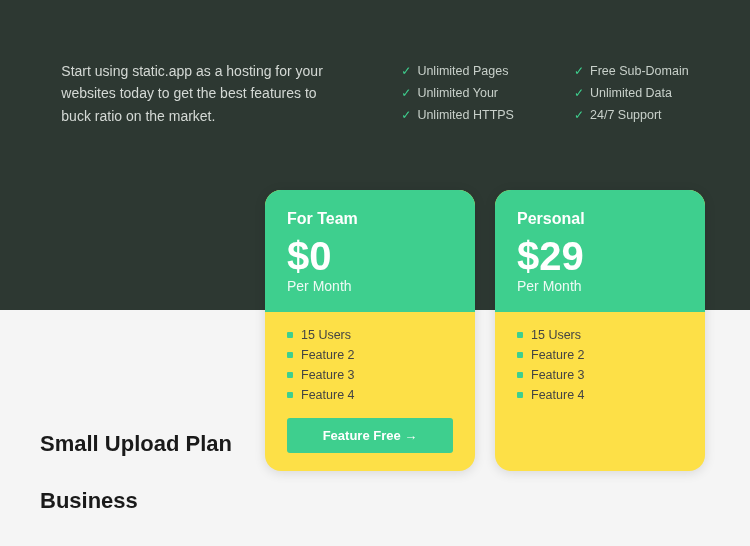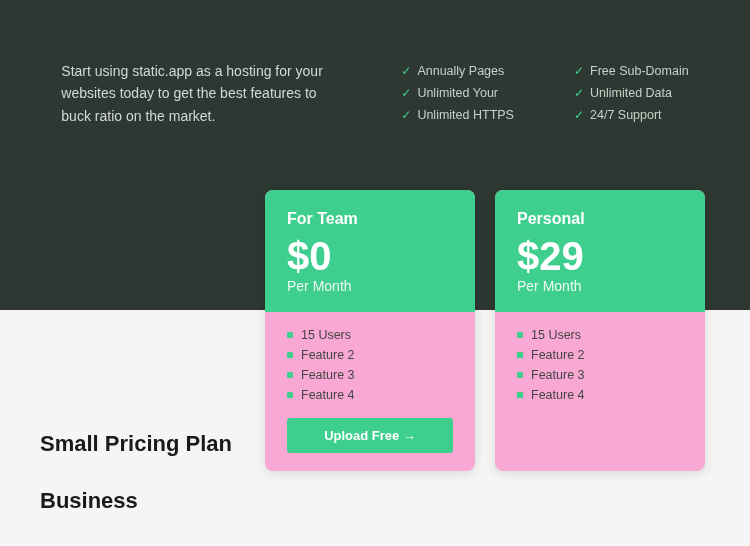--- a/index.html
+++ b/index.html
@@ -68,22 +68,22 @@
     .cards-container {
       position: absolute;
       top: 190px;
       left: 265px;
       display: flex;
       gap: 20px;
       z-index: 10;
     }
 
     .card {
-      background: #f9a8d4;
-      border-radius: 8px;
+      background: #fde047;
+      border-radius: 16px;
       width: 210px;
       box-shadow: 0 2px 12px rgba(0,0,0,0.12);
       overflow: hidden;
     }
 
     .card-header {
       background: #3ecf8e;
       padding: 20px 22px 18px 22px;
       color: #fff;
     }
@@ -162,21 +162,21 @@
 <body>
 
 <div class="top-section">
   <p class="hero-text">Start using static.app as a hosting for your websites today to get the best features to buck ratio on the market.</p>
 
   <div class="features-columns">
     <div class="feature-col">
 
     <div class="feature-item">
           <span class="check-icon">✓</span>
-          <span>Annually Pages</span>
+          <span>Unlimited Pages</span>
         </div>
         <div class="feature-item">
           <span class="check-icon">✓</span>
           <span>Unlimited Your</span>
         </div>
         <div class="feature-item">
           <span class="check-icon">✓</span>
           <span>Unlimited HTTPS</span>
         </div>
       </div>
@@ -193,21 +193,21 @@
         <div class="feature-item">
           <span class="check-icon">✓</span>
           <span>24/7 Support</span>
         </div>
       </div>
   </div>
 </div>
 
 <div class="bottom-section">
   <div class="bottom-tagline">
-    <span>Small Pricing Plan</span><br>
+    <span>Small Upload Plan</span><br>
     <br>
     <span>Business</span>
   </div>
 </div>
 
 <div class="cards-container">
 
   <div class="card">
     <div class="card-header">
       <div class="card-title">For Team</div>
@@ -227,21 +227,21 @@
           </li>
           <li>
             <span class="bullet"></span>
             <span>Feature 3</span>
           </li>
           <li>
             <span class="bullet"></span>
             <span>Feature 4</span>
           </li>
         </ul>
-      <button class="card-btn">Upload Free →</button>
+      <button class="card-btn">Feature Free →</button>
     </div>
   </div>
 
   <div class="card">
     <div class="card-header">
       <div class="card-title">Personal</div>
       <div class="card-price">$29</div>
       <div class="card-period">Per Month</div>
     </div>
     <div class="card-body">

